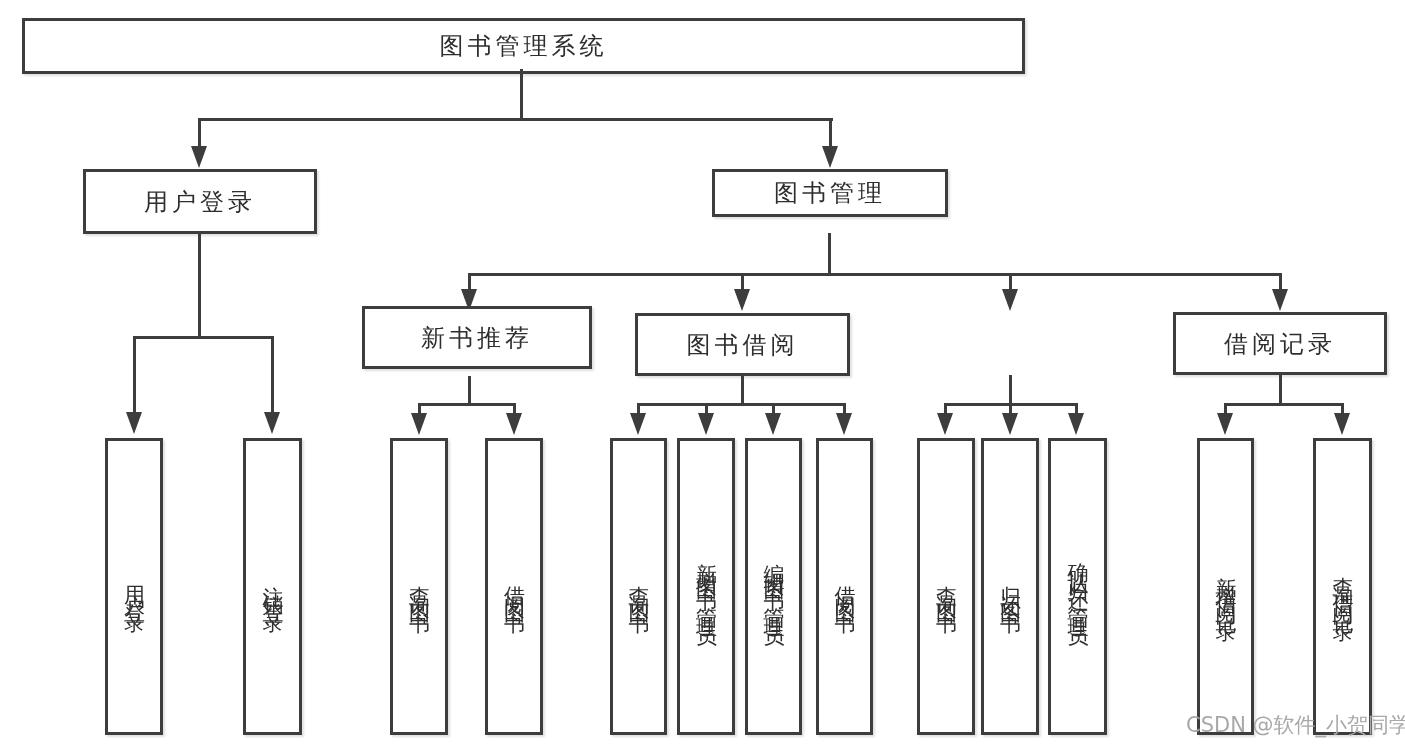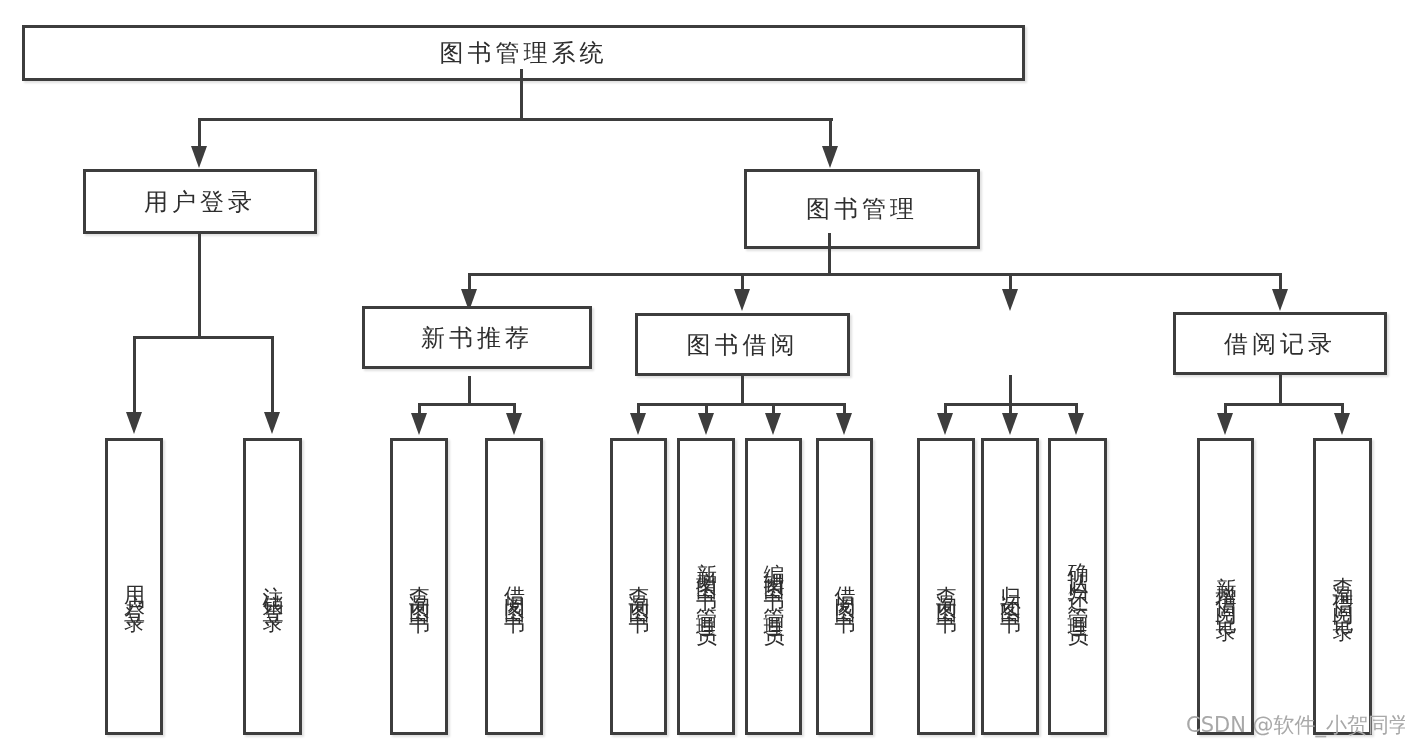--- a/index.html
+++ b/index.html
@@ -34,35 +34,35 @@
   .watermark{
     position:absolute;left:1186px;top:711px;z-index:5;
     font-size:21px;color:var(--watermark);white-space:nowrap;
   }
 </style>
 </head>
 <body>
 
 <div id="stage">
 
-  <div class="box hbox" style="left:22px;top:25px;width:1003px;height:56px;">
+  <div class="box hbox" style="left:22px;top:18px;width:1003px;height:56px;">
     <span>图书管理系统</span>
   </div>
 
   <div class="vl" style="left:520px;top:69px;height:49px;"></div>
   <div class="hl" style="left:198px;top:118px;width:635px;"></div>
   <div class="vl" style="left:198px;top:118px;height:30px;"></div>
   <div class="arr" style="left:191px;top:146px;"></div>
   <div class="vl" style="left:829px;top:118px;height:30px;"></div>
   <div class="arr" style="left:822px;top:146px;"></div>
 
   <div class="box hbox" style="left:83px;top:169px;width:234px;height:65px;">
     <span>用户登录</span>
   </div>
-  <div class="box hbox" style="left:744px;top:169px;width:236px;height:80px;text-align:right;">
+  <div class="box hbox" style="left:712px;top:169px;width:236px;height:48px;text-align:right;">
     <span>图书管理</span>
   </div>
 
   <div class="vl" style="left:198px;top:234px;height:102px;"></div>
   <div class="hl" style="left:133px;top:336px;width:141px;"></div>
   <div class="vl" style="left:133px;top:336px;height:76px;"></div>
   <div class="arr" style="left:126px;top:412px;"></div>
   <div class="vl" style="left:271px;top:336px;height:76px;"></div>
   <div class="arr" style="left:264px;top:412px;"></div>
 

